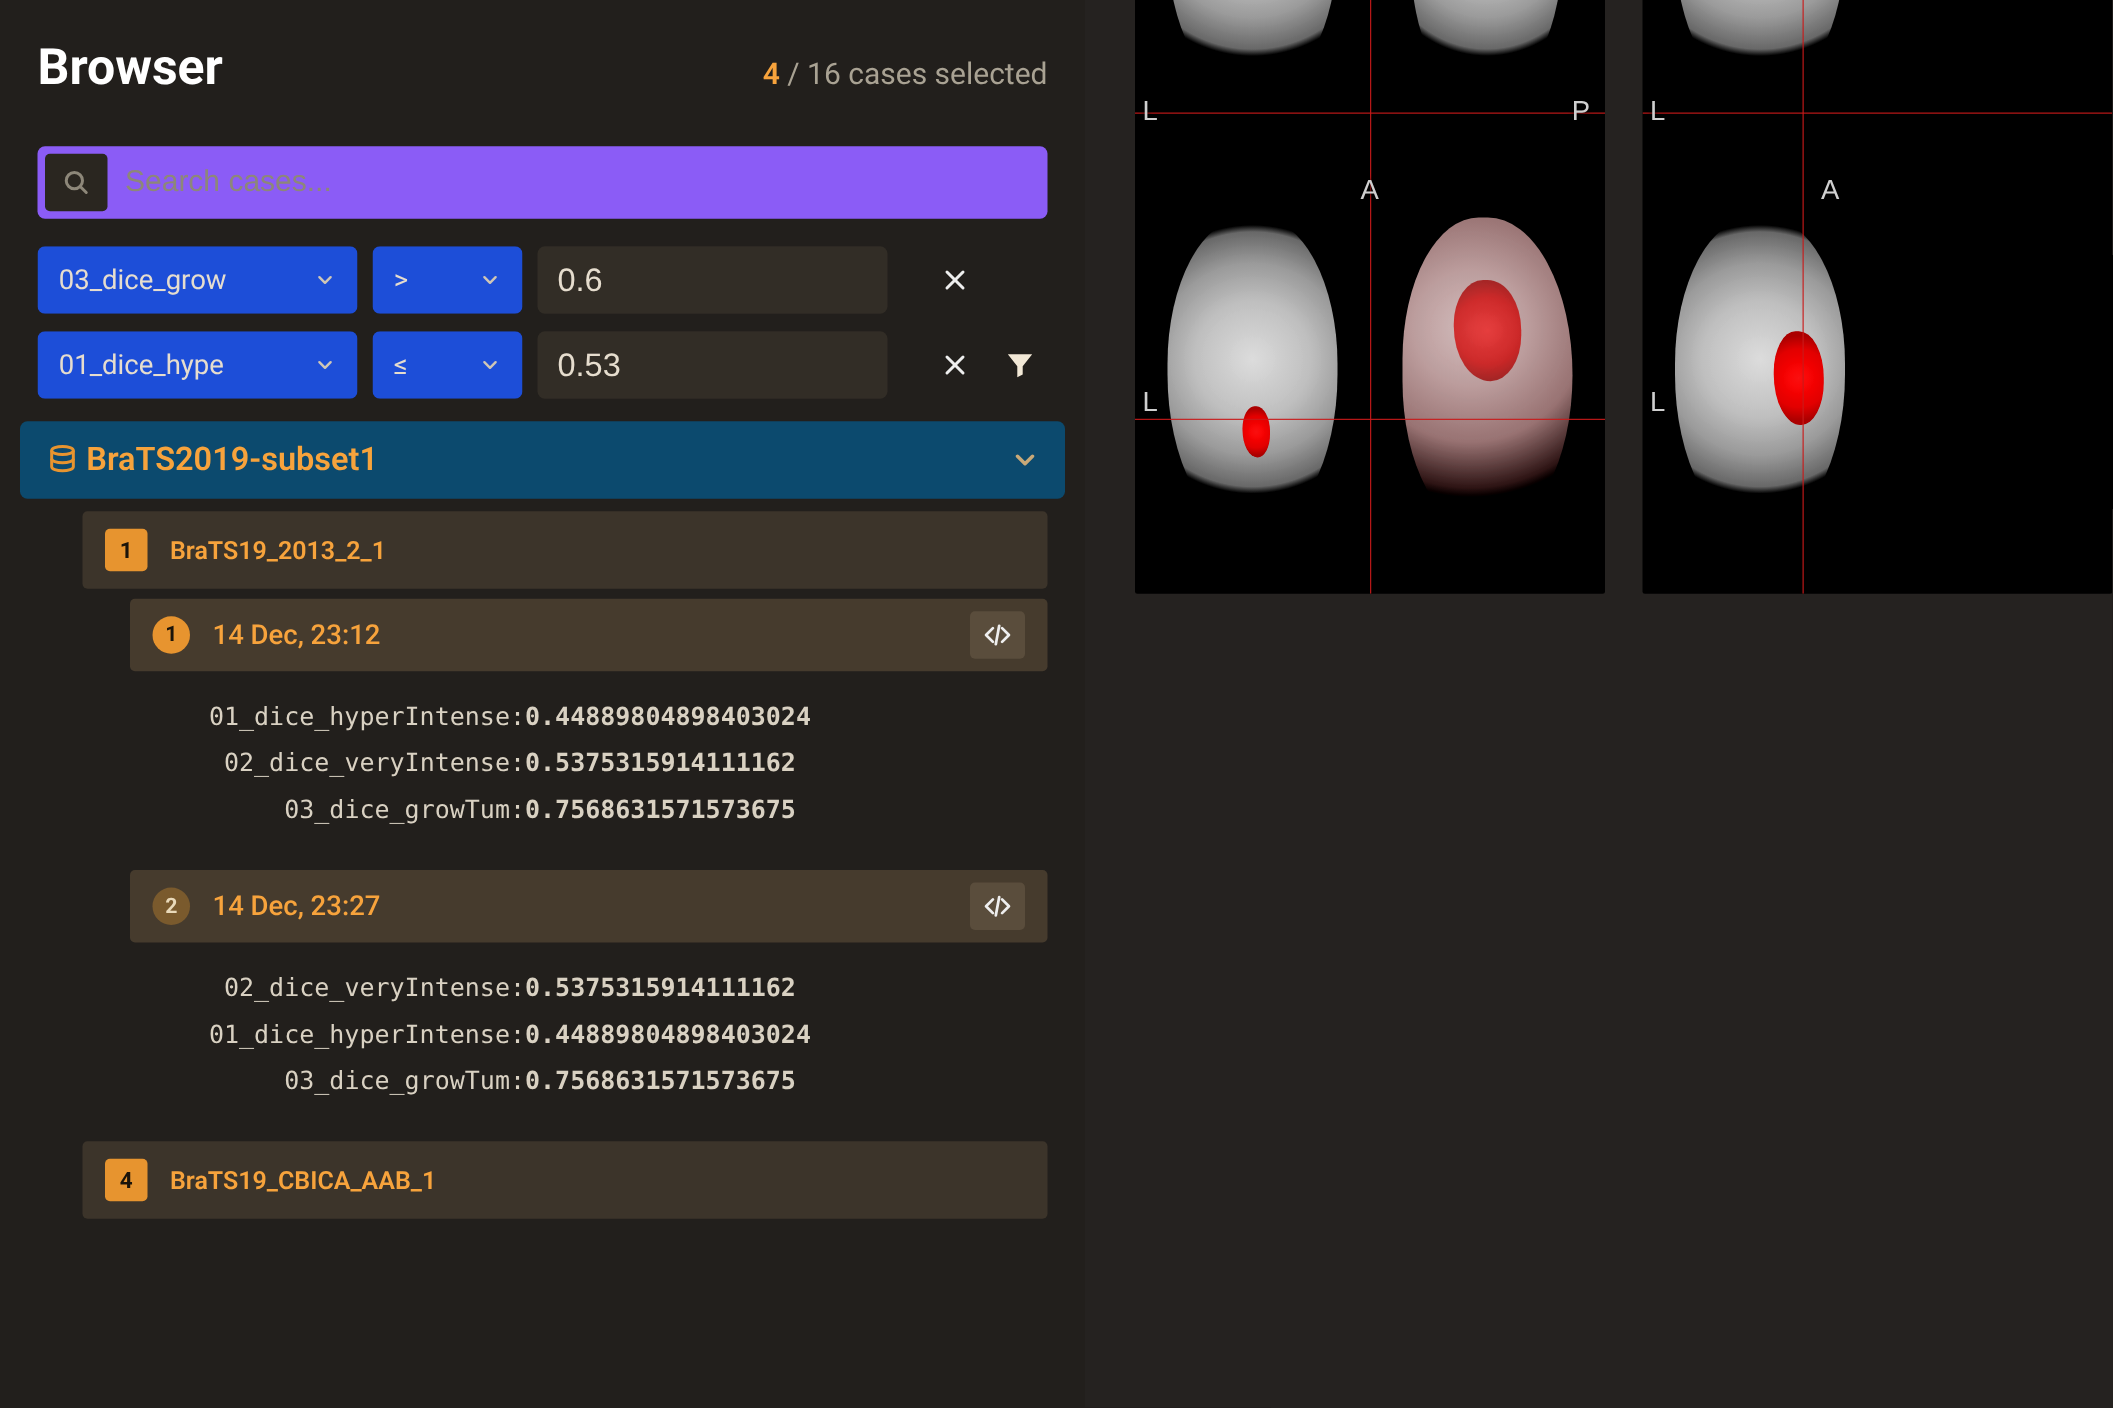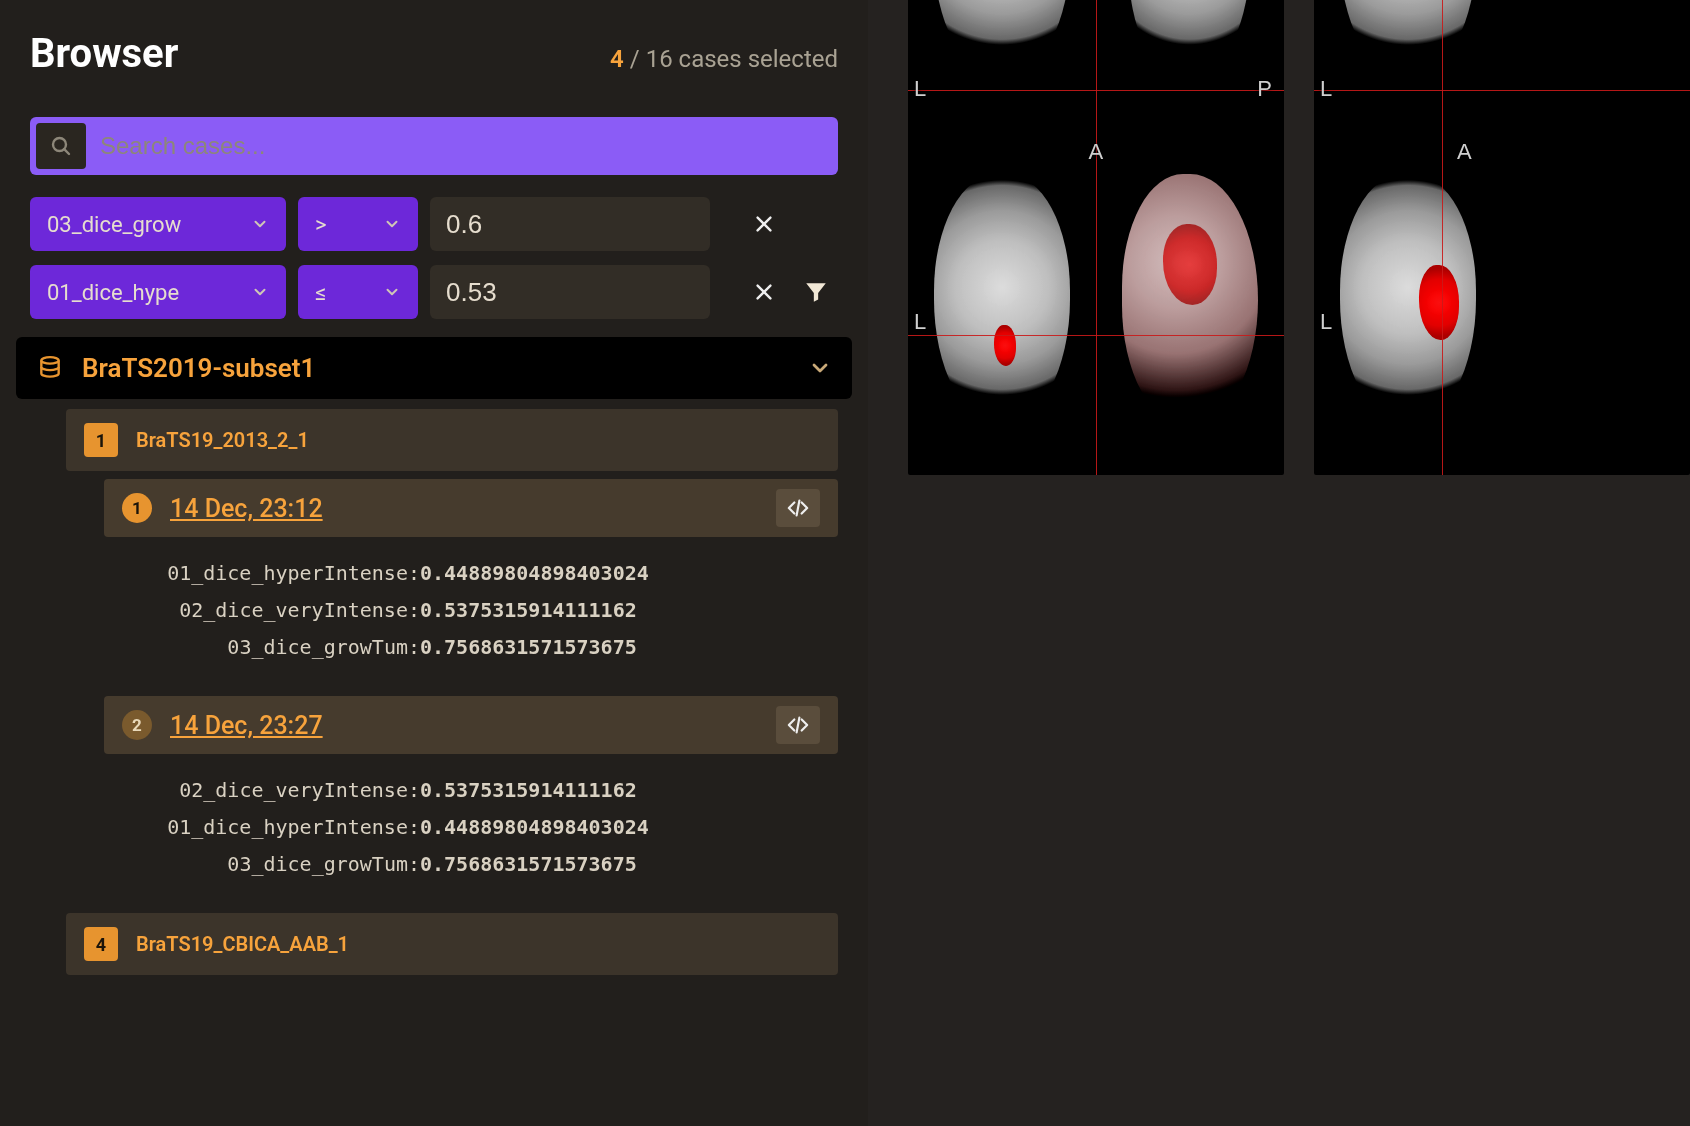--- a/index.html
+++ b/index.html
@@ -29,50 +29,50 @@
   
   .search-row{display:flex;align-items:center;background:#8b5cf6;border-radius:6px;
     padding:0 6px;height:58px;margin-bottom:22px;}
   .search-icon-wrap{width:50px;height:46px;display:flex;align-items:center;justify-content:center;
     background:#2a2620;border-radius:4px;margin-right:6px;}
   .search-input{flex:1;background:transparent;border:none;outline:none;color:var(--text);
     font-size:24px;padding:10px 8px;}
   .search-input::placeholder{color:var(--text-faint);}
   
   .filter-row{display:flex;align-items:center;gap:12px;margin-bottom:14px;}
-  .select{background:#6d28d9;border:1px solid transparent;border-radius:6px;
+  .select{background:#1d4ed8;border:1px solid transparent;border-radius:6px;
     height:54px;display:flex;align-items:center;justify-content:space-between;
     padding:0 16px;color:var(--text);font-size:22px;cursor:pointer;}
   .select.field{width:256px;}
   .select.op{width:120px;justify-content:space-between;}
   .chev{margin-left:10px;display:inline-flex;}
   .val-input{background:#322d26;border:none;border-radius:6px;height:54px;
     color:var(--text);font-size:26px;padding:0 16px;width:280px;outline:none;}
   .x-btn{background:transparent;border:none;color:var(--text);cursor:pointer;
     width:36px;height:36px;display:flex;align-items:center;justify-content:center;margin-left:auto;}
   .funnel-btn{background:transparent;border:none;cursor:pointer;
     width:44px;height:44px;display:flex;align-items:center;justify-content:center;}
   
   .list{margin-top:18px;}
-  .ds-row{background:#000000;border-radius:6px;padding:16px 20px;margin:0 -14px 10px -14px;
-    display:flex;align-items:center;gap:18px;cursor:pointer;}
+  .ds-row{background:#0c4a6e;border-radius:6px;padding:16px 20px;margin:0 -14px 10px -14px;
+    display:flex;align-items:center;gap:5px;cursor:pointer;}
   .ds-row .db-icon{width:28px;height:28px;display:flex;align-items:center;justify-content:center;}
   .ds-row .name{color:var(--accent-bright);font-size:26px;font-weight:600;}
   .ds-row .expand{margin-left:auto;display:flex;}
   .case-row{background:#3c342a;border-radius:4px;padding:14px 18px;margin:0 0 8px 36px;
     display:flex;align-items:center;gap:18px;cursor:pointer;}
   .badge-sq{background:var(--accent);color:#1b140a;font-weight:700;border-radius:4px;
     width:34px;height:34px;display:flex;align-items:center;justify-content:center;font-size:18px;}
   .case-row .name{color:var(--accent-bright);font-size:20px;font-weight:600;}
   .pass-row{background:#463b2d;border-radius:4px;padding:10px 18px;margin:0 0 6px 74px;
     display:flex;align-items:center;gap:18px;cursor:pointer;}
   .badge-rd{background:var(--accent);color:#1b140a;font-weight:700;border-radius:999px;
     width:30px;height:30px;display:flex;align-items:center;justify-content:center;font-size:17px;}
   .badge-rd.dim{background:#7a5a2d;color:#e9d9b9;}
-  .pass-row .ts{color:var(--accent-bright);font-size:25px;font-weight:500;text-decoration:underline;}
+  .pass-row .ts{color:var(--accent-bright);font-size:22px;font-weight:500;}
   .pass-row .code-btn{margin-left:auto;background:#5a4d3c;border:none;border-radius:4px;
     width:44px;height:38px;display:flex;align-items:center;justify-content:center;cursor:pointer;}
   .metrics{margin:8px 0 16px 74px;padding:10px 18px 14px 26px;
     font-family:Consolas,Menlo,monospace;font-size:20px;line-height:1.85;color:var(--mono);text-align:right;}
   .metrics .row{display:flex;}
   .metrics .k{width:290px;}
   .metrics .v{font-weight:700;}
   
   .viewer{flex:1;background:#252220;padding:0;overflow:hidden;position:relative;}
   .thumbs{display:flex;gap:30px;position:absolute;top:-225px;left:40px;right:0;}

